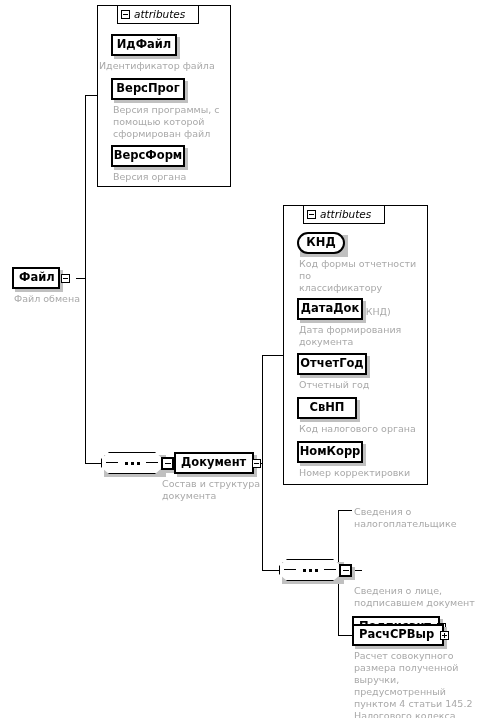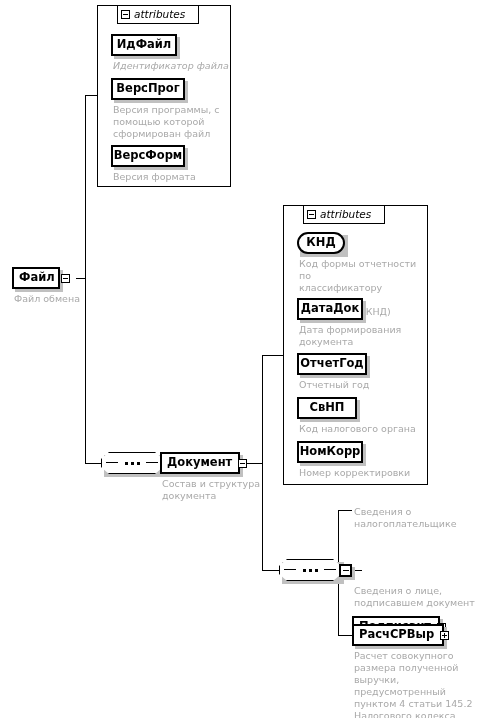--- a/index.html
+++ b/index.html
@@ -125,55 +125,55 @@
     </div>
     <div class="tabmask" style="left:1px;top:17px;width:80px;height:2px;"></div>
   </div>
 
   <div class="node" style="left:111px;top:34px;width:66px;">
     <div class="shadow"></div>
     <div class="boxy" style="justify-content:center;">
       <span class="nm">ИдФайл</span>
     </div>
   </div>
-  <div class="desc" style="left:113px;top:60px;width:118px;font-style:italic;">Идентификатор файла</div>
+  <div class="desc" style="left:99px;top:60px;width:118px;">Идентификатор файла</div>
 
   <div class="node" style="left:111px;top:78px;width:74px;">
     <div class="shadow"></div>
     <div class="boxy" style="justify-content:center;">
       <span class="nm">ВерсПрог</span>
     </div>
   </div>
   <div class="desc" style="left:113px;top:104px;width:114px;">Версия программы, с
 помощью которой
 сформирован файл</div>
 
   <div class="node" style="left:111px;top:145px;width:74px;">
     <div class="shadow"></div>
     <div class="boxy" style="justify-content:center;">
       <span class="nm">ВерсФорм</span>
     </div>
   </div>
-  <div class="desc" style="left:113px;top:171px;width:114px;">Версия формата</div>
+  <div class="desc" style="left:113px;top:171px;width:114px;">Версия органа</div>
 
   <div class="seq" style="left:101px;top:452px;">
     <div class="shadow"></div>
     <div class="pmshadow"></div>
     <div class="oct"></div>
     <div class="dots">
       <i></i>
         <i></i>
         <i></i>
     </div>
     <div class="bar" style="left:5px;"></div>
     <div class="bar" style="left:45px;"></div>
     <div class="pmwrap"></div>
   </div>
 
-  <div class="node elem" style="left:160px;top:452px;width:80px;">
+  <div class="node elem" style="left:174px;top:452px;width:80px;">
     <div class="shadow"></div>
     <div class="boxy">
       <span class="nm">Документ</span>
       <span class="pm"></span>
     </div>
   </div>
   <div class="desc" style="left:162px;top:478px;width:104px;">Состав и структура
 документа</div>
 
   <div class="attrbox" style="left:283px;top:205px;width:145px;height:280px;">

